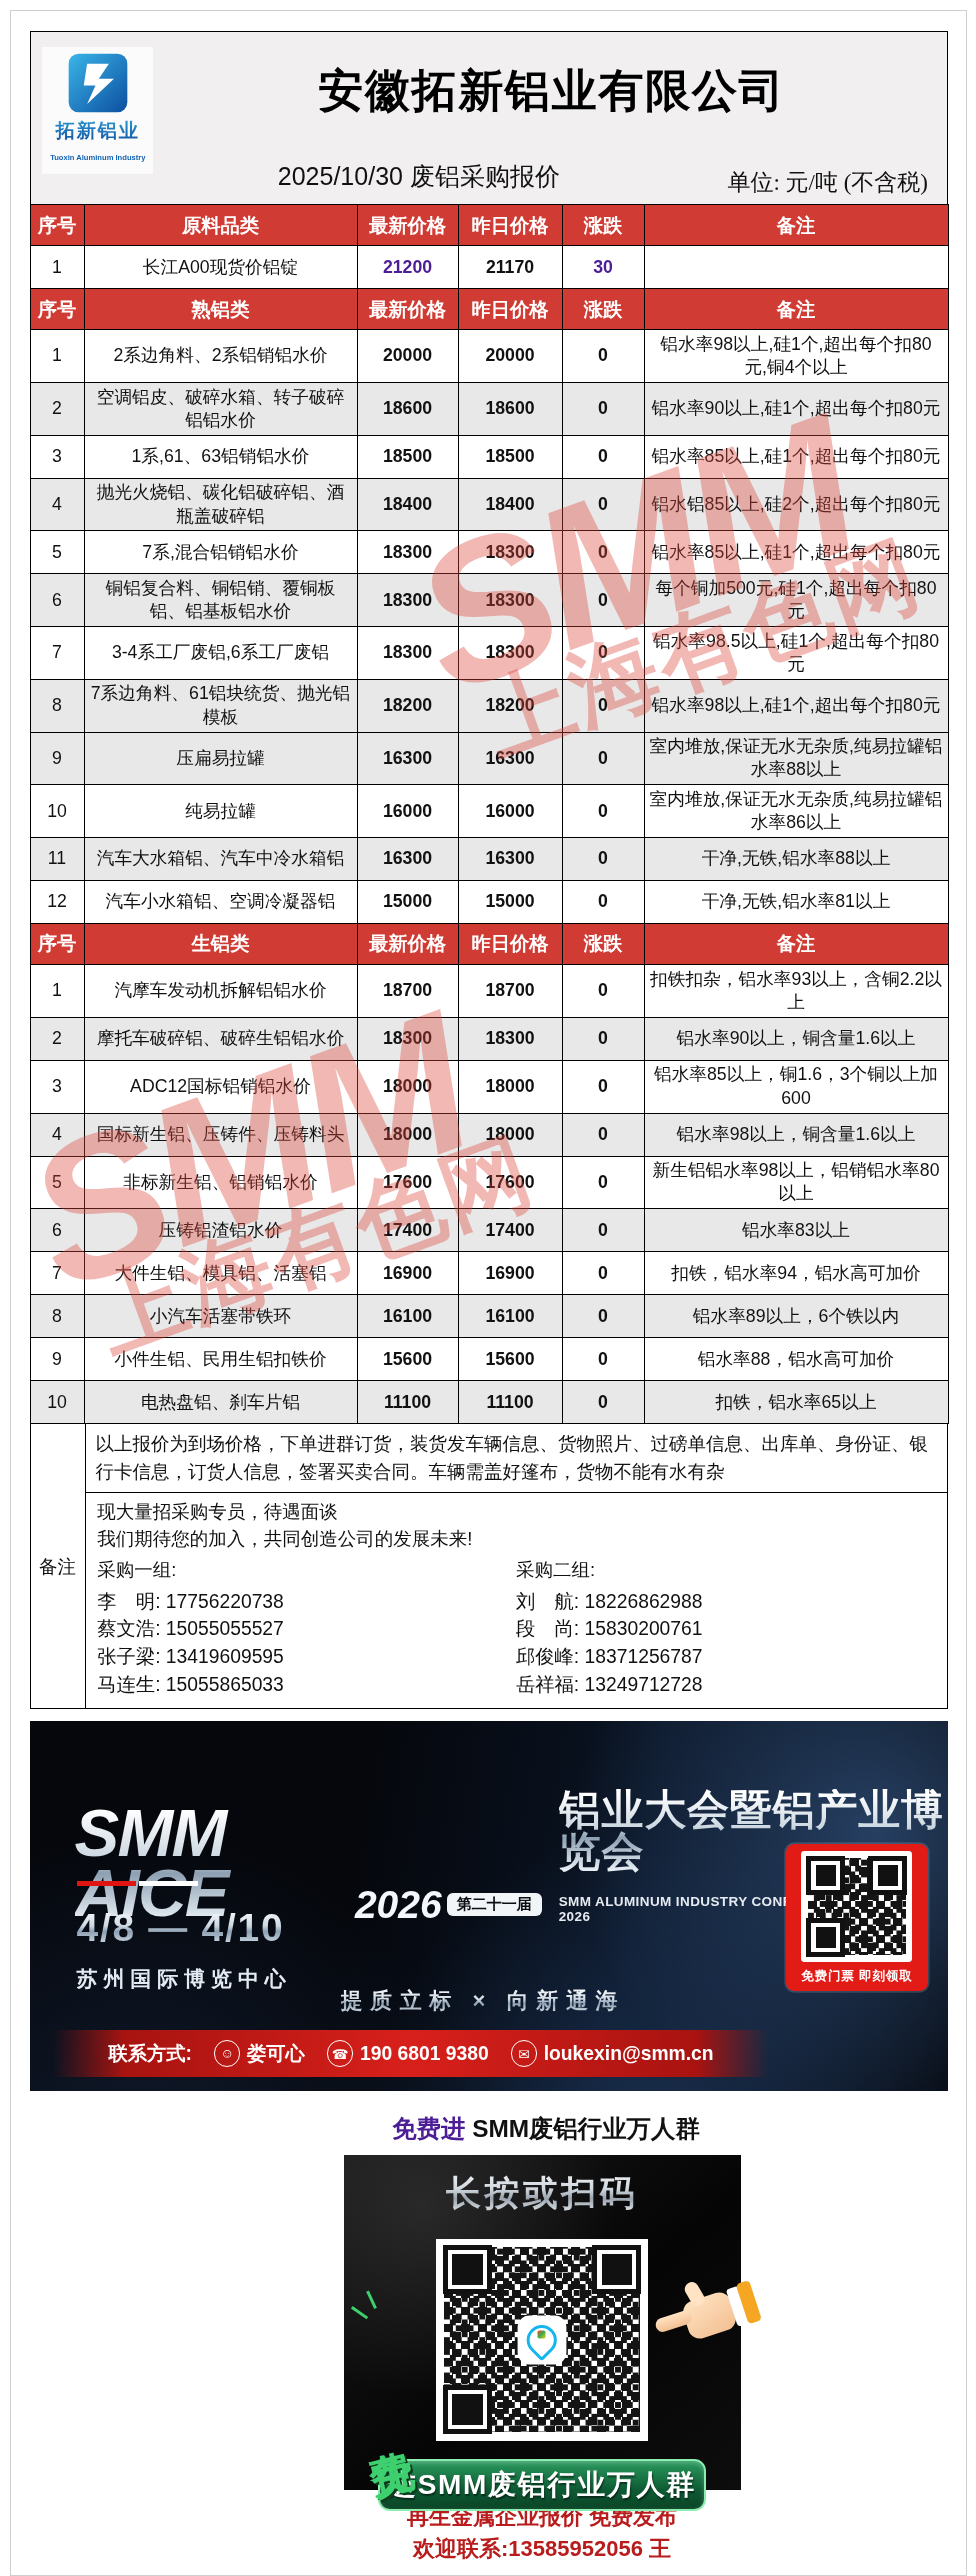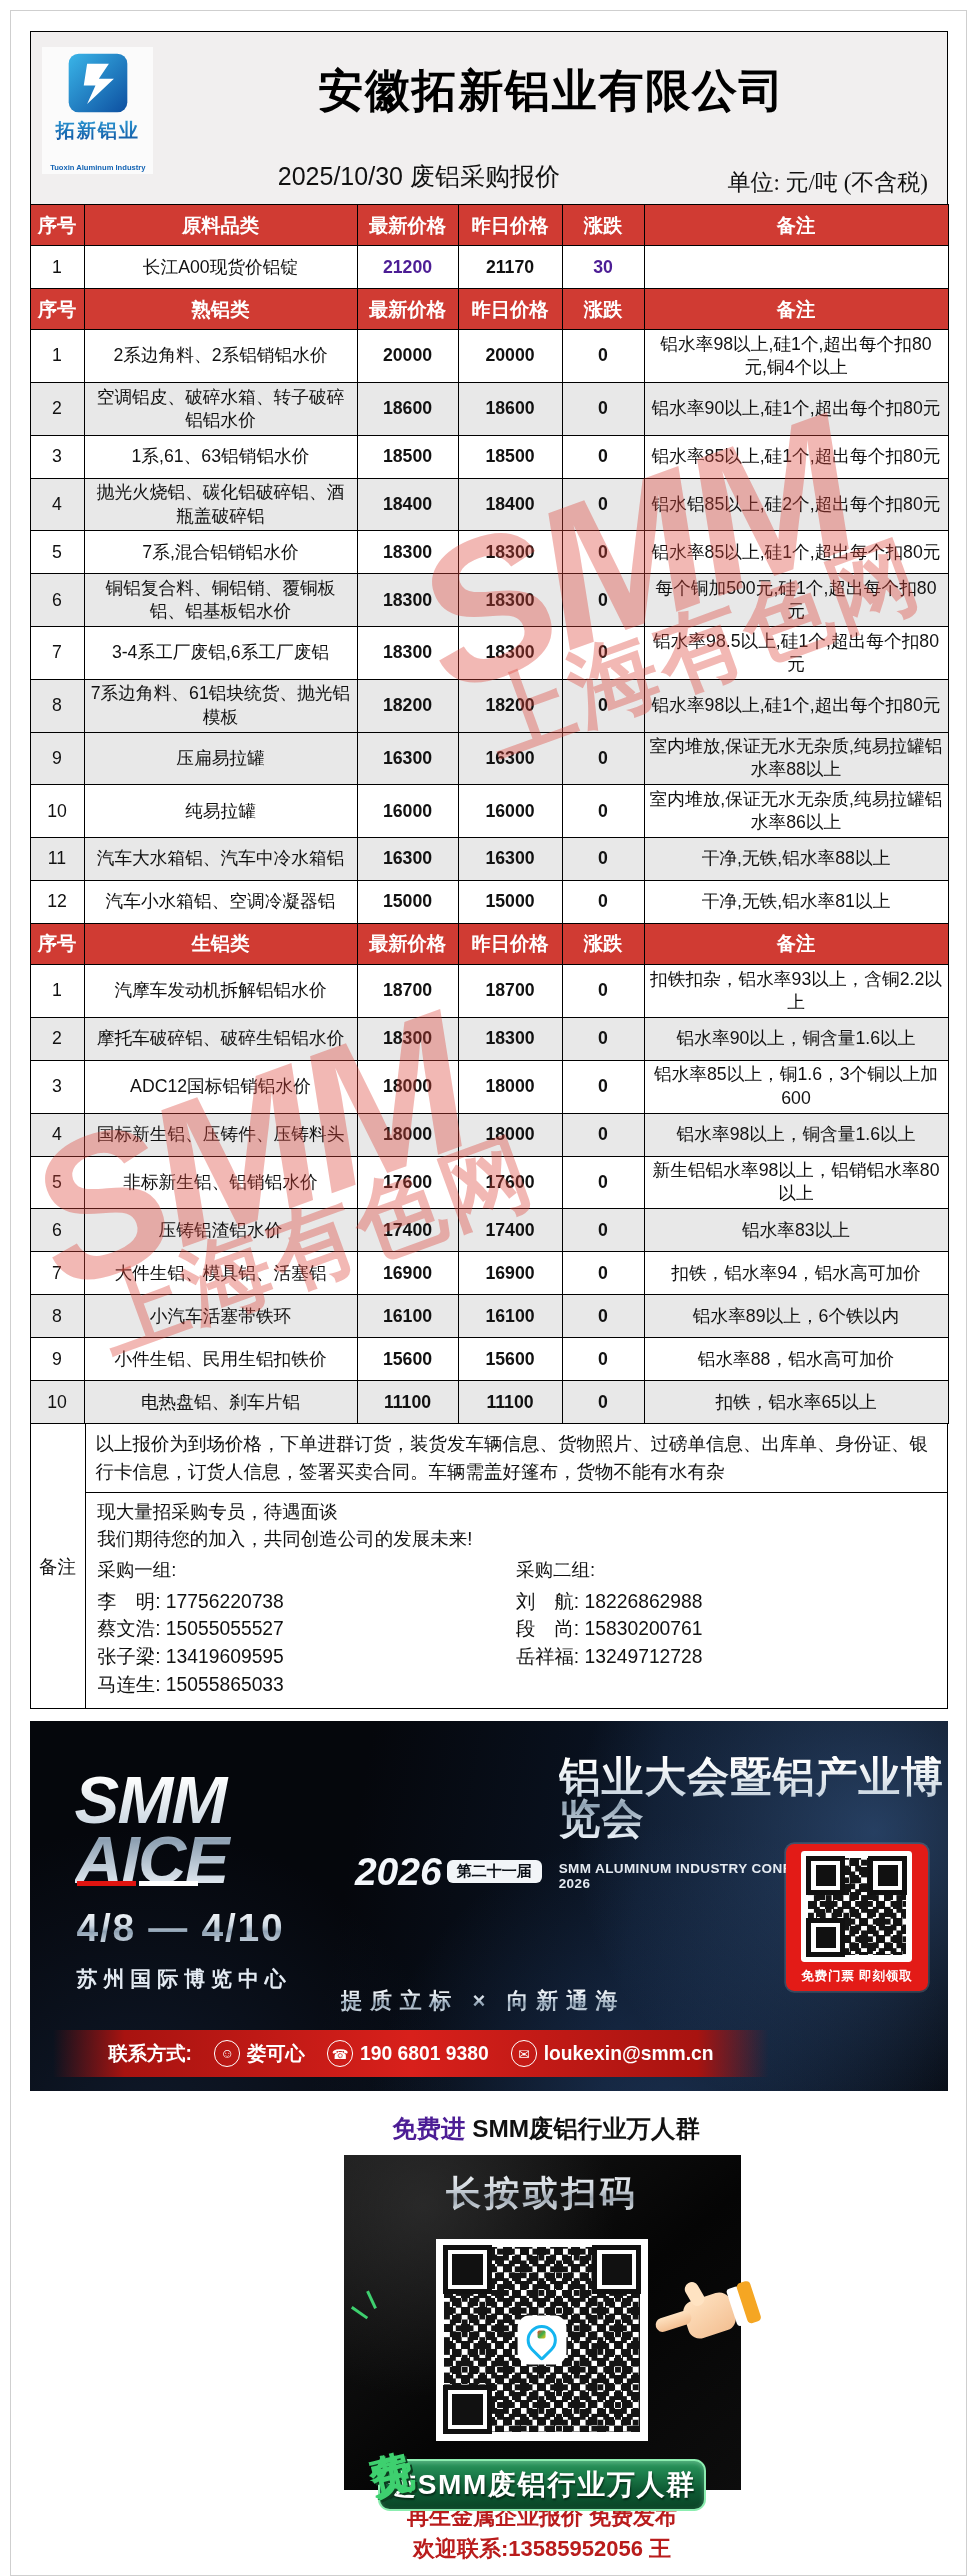--- a/index.html
+++ b/index.html
@@ -4,21 +4,21 @@
 <style>
   html,body{margin:0;padding:0;background:#ffffff;}
   body{width:977px;font-family:"Liberation Sans","DejaVu Sans",sans-serif;color:#111;}
   .outer{position:relative;margin:10px 10px 6.7px;border:0.8px solid #cfcfcf;padding:20px 18.5px 10px;}
 
   
   .header-box{position:relative;border:1.7px solid #000;background:#f1efef;height:173px;}
   .logo{position:absolute;left:11.8px;top:15px;width:111px;height:124px;background:#fbfbfb;text-align:center;padding-top:3.4px;}
   .logo svg{display:block;margin:1.7px auto 3.4px;}
   .logo-cn{font-size:19.3px;font-weight:900;color:#1464b4;letter-spacing:1.7px;background:linear-gradient(180deg,#2e9fd8,#0f4f9e);-webkit-background-clip:text;background-clip:text;color:transparent;}
-  .logo-en{font-size:7.6px;font-weight:700;color:#1464b4;margin-top:19px;}
+  .logo-en{font-size:7.6px;font-weight:700;color:#1464b4;margin-top:9px;}
   .company{position:absolute;left:135px;right:8.4px;top:29px;text-align:center;font-size:45px;font-weight:900;letter-spacing:1.7px;color:#000;}
   .date-line{position:absolute;left:27%;top:128px;font-size:25px;color:#111;}
   .unit-line{position:absolute;right:18.5px;top:135px;font-size:23px;color:#111;font-family:Liberation Serif, serif;}
 
   
   table.price-table{width:100%;border-collapse:collapse;table-layout:fixed;margin-top:-1.7px;position:relative;z-index:1;}
   table.price-table td{border:1.3px solid #000;text-align:center;vertical-align:middle;padding:2.5px 5px;height:37px;line-height:1.32;font-size:17.7px;word-break:break-all;}
   tr.sec-header td{background:#d03b33;color:#fff;font-weight:700;font-size:19.3px;height:35px;text-align:center;}
   tr.shaded td{background:#e8e8e8;}
   td.price{font-weight:700;font-size:19.3px;font-family:"Liberation Sans","DejaVu Sans",sans-serif;}
@@ -49,21 +49,21 @@
       radial-gradient(circle at 92% 30%, rgba(70,115,175,0.50), transparent 34%),
       radial-gradient(circle at 70% 110%, rgba(45,80,130,0.45), transparent 40%),
       radial-gradient(circle at 12% 115%, rgba(35,60,100,0.35), transparent 35%),
       linear-gradient(100deg,#05070c 35%,#0a1424 65%,#04060b);}
   .metal{background:linear-gradient(180deg,#ffffff 5%,#cdd8e2 45%,#8da0b2 58%,#eef4fa 100%);-webkit-background-clip:text;background-clip:text;color:transparent;}
   .banner-top{display:flex;align-items:flex-end;gap:17px;padding:35px 0 0 45px;}
   .smm-aice{font-size:67px;font-weight:900;font-style:italic;letter-spacing:-1.7px;line-height:0.9;}
   .year-col{display:flex;flex-direction:row;align-items:center;gap:5px;padding-bottom:1.7px;}
   .year{font-size:39px;font-weight:900;font-style:italic;line-height:0.9;color:#f4f7fb;}
   .edition{background:#f2f5f8;color:#0a0f16;font-size:15px;font-weight:900;border-radius:5.9px;padding:1.7px 10px;white-space:nowrap;}
-  .title-col{display:flex;flex-direction:column;gap:21px;padding-bottom:0px;}
+  .title-col{display:flex;flex-direction:column;gap:21px;padding-bottom:0px;margin-top:33px;}
   .title-cn{font-size:42px;font-weight:900;letter-spacing:0.8px;line-height:1.0;}
   .title-en{font-size:13.5px;color:#e6ebf2;letter-spacing:0.4px;font-weight:700;}
   .banner-mid{position:absolute;left:47px;top:160px;}
   .redline{display:flex;gap:3.4px;margin-bottom:20px;}
   .redline .r{width:59px;height:5.9px;background:#e01410;}
   .redline .w{width:59px;height:5.9px;background:#fff;}
   .dates{font-size:39px;font-weight:900;letter-spacing:1.7px;}
   .venue{font-size:21px;font-weight:700;letter-spacing:5.9px;margin-top:15px;color:#e3eaf2;}
   .slogan{position:absolute;left:311px;top:265px;font-size:22px;font-weight:700;letter-spacing:7.6px;}
   .ticket{position:absolute;right:20px;top:123px;width:126px;background:#e31b17;border-radius:8.4px;padding:7.6px 7.6px 5.9px;text-align:center;box-shadow:0 0 0 1.7px rgba(255,255,255,0.15);}
@@ -379,20 +379,21 @@
               <div class="gtitle">采购一组:</div>
               <div class="member">李　明: 17756220738</div>
               <div class="member">蔡文浩: 15055055527</div>
               <div class="member">张子梁: 13419609595</div>
               <div class="member">马连生: 15055865033</div>
             </div>
             <div class="group">
               <div class="gtitle">采购二组:</div>
               <div class="member">刘　航: 18226862988</div>
               <div class="member">段　尚: 15830200761</div>
+              <div class="member">邱俊峰: 18371256787</div>
               <div class="member">岳祥福: 13249712728</div>
             </div>
           </div>
       </div>
     </div>
   </div>
 
   <div class="banner">
     <div class="banner-top">
       <div class="smm-aice metal">SMM AICE</div>

